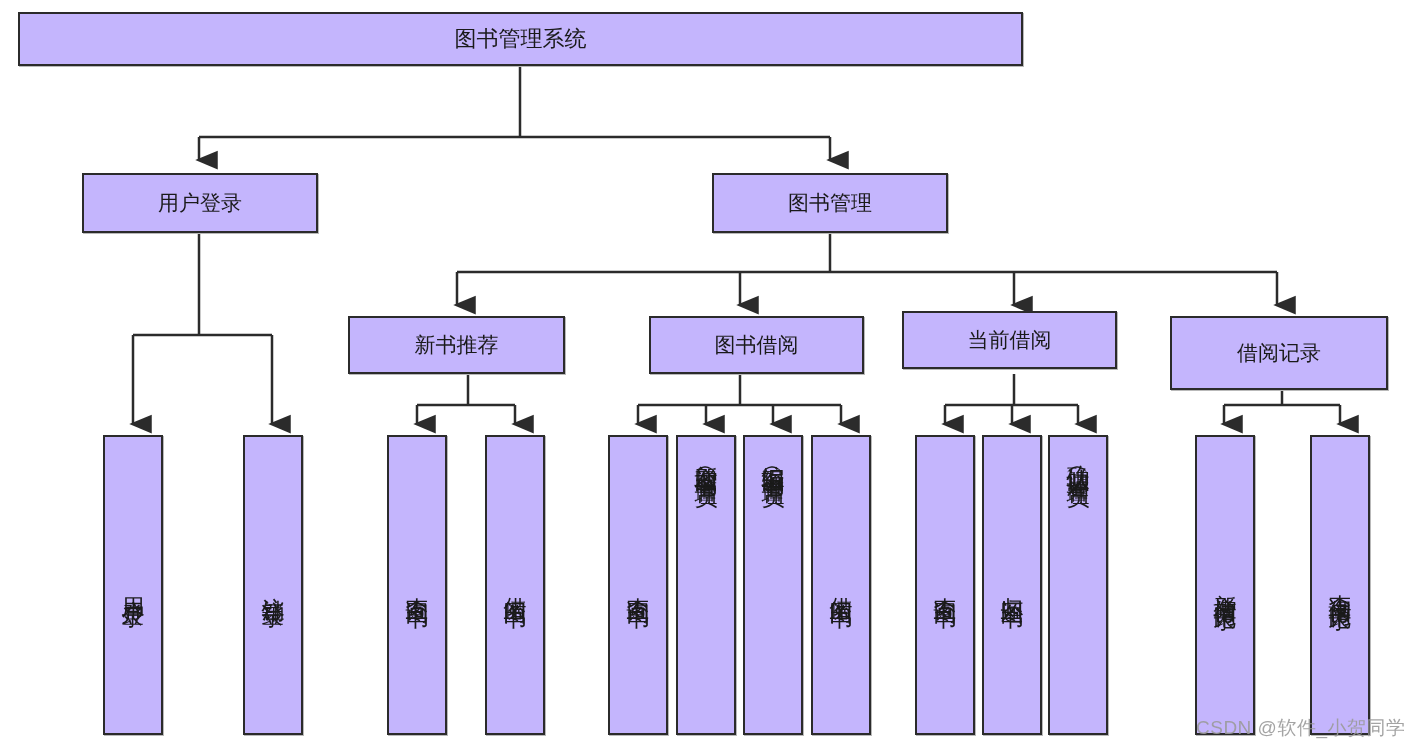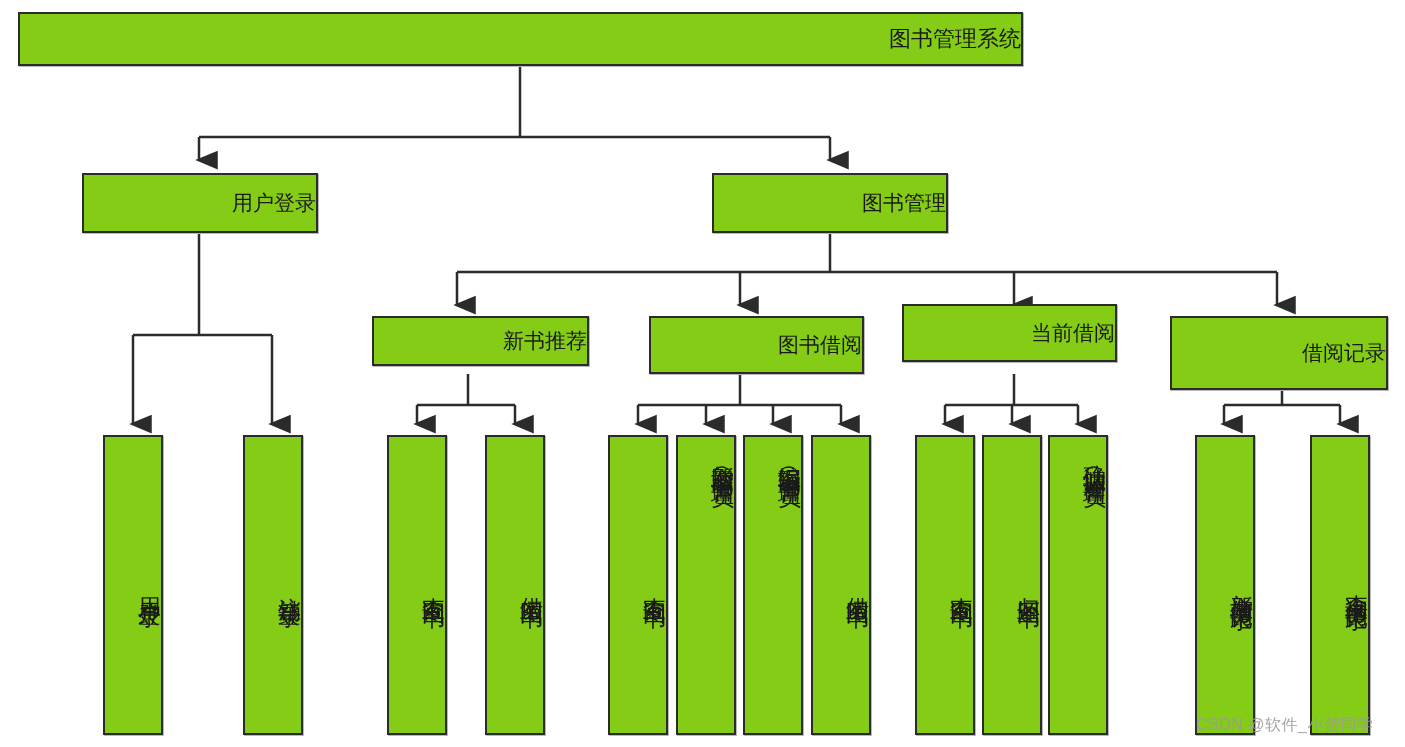--- a/index.html
+++ b/index.html
@@ -22,24 +22,24 @@
     left: 0;
     top: 0;
     width: 1405px;
     height: 747px;
     pointer-events: none;
   }
   .node {
     position: absolute;
     box-sizing: border-box;
     border: 2px solid #2b2b2b;
-    background: #84cc16;
+    background: #c4b5fd;
     display: flex;
     align-items: center;
-    justify-content: flex-end;
+    justify-content: center;
     color: #1a1a1a;
     box-shadow: 1px 1px 0 #b9b9b9;
   }
   .node .label {
     display: block;
     text-align: center;
     line-height: 1.18;
     white-space: nowrap;
   }
   .node.horizontal .label {
@@ -59,21 +59,21 @@
     letter-spacing: 3px;
     line-height: 1;
   }
   .node.vertical.centered {
     align-items: center;
     padding-top: 0;
   }
   .watermark {
     position: absolute;
     color: #9b9b9b;
-    font-size: 16px;
+    font-size: 19px;
     white-space: nowrap;
     letter-spacing: 0.5px;
     opacity: 0.9;
   }
 </style>
 </head>
 <body>
 
 <div id="canvas">
 
@@ -130,27 +130,27 @@
   <div id="nodes">
       <div class="node horizontal root" style="left: 18px; top: 12px; width: 1005px; height: 54px;">
         <span class="label">图书管理系统</span>
       </div>
       <div class="node horizontal" style="left: 82px; top: 173px; width: 236px; height: 60px;">
         <span class="label">用户登录</span>
       </div>
       <div class="node horizontal" style="left: 712px; top: 173px; width: 236px; height: 60px;">
         <span class="label">图书管理</span>
       </div>
-      <div class="node horizontal" style="left: 372px; top: 316px; width: 217px; height: 50px;">
+      <div class="node horizontal" style="left: 348px; top: 316px; width: 217px; height: 58px;">
         <span class="label">新书推荐</span>
       </div>
       <div class="node horizontal" style="left: 649px; top: 316px; width: 215px; height: 58px;">
         <span class="label">图书借阅</span>
       </div>
-      <div class="node horizontal" style="left: 902px; top: 304px; width: 215px; height: 58px;">
+      <div class="node horizontal" style="left: 902px; top: 311px; width: 215px; height: 58px;">
         <span class="label">当前借阅</span>
       </div>
       <div class="node horizontal" style="left: 1170px; top: 316px; width: 218px; height: 74px;">
         <span class="label">借阅记录</span>
       </div>
       <div class="node vertical centered" style="left: 103px; top: 435px; width: 60px; height: 300px;">
         <span class="label">用户登录</span>
       </div>
       <div class="node vertical centered" style="left: 243px; top: 435px; width: 60px; height: 300px;">
         <span class="label">注销登录</span>

